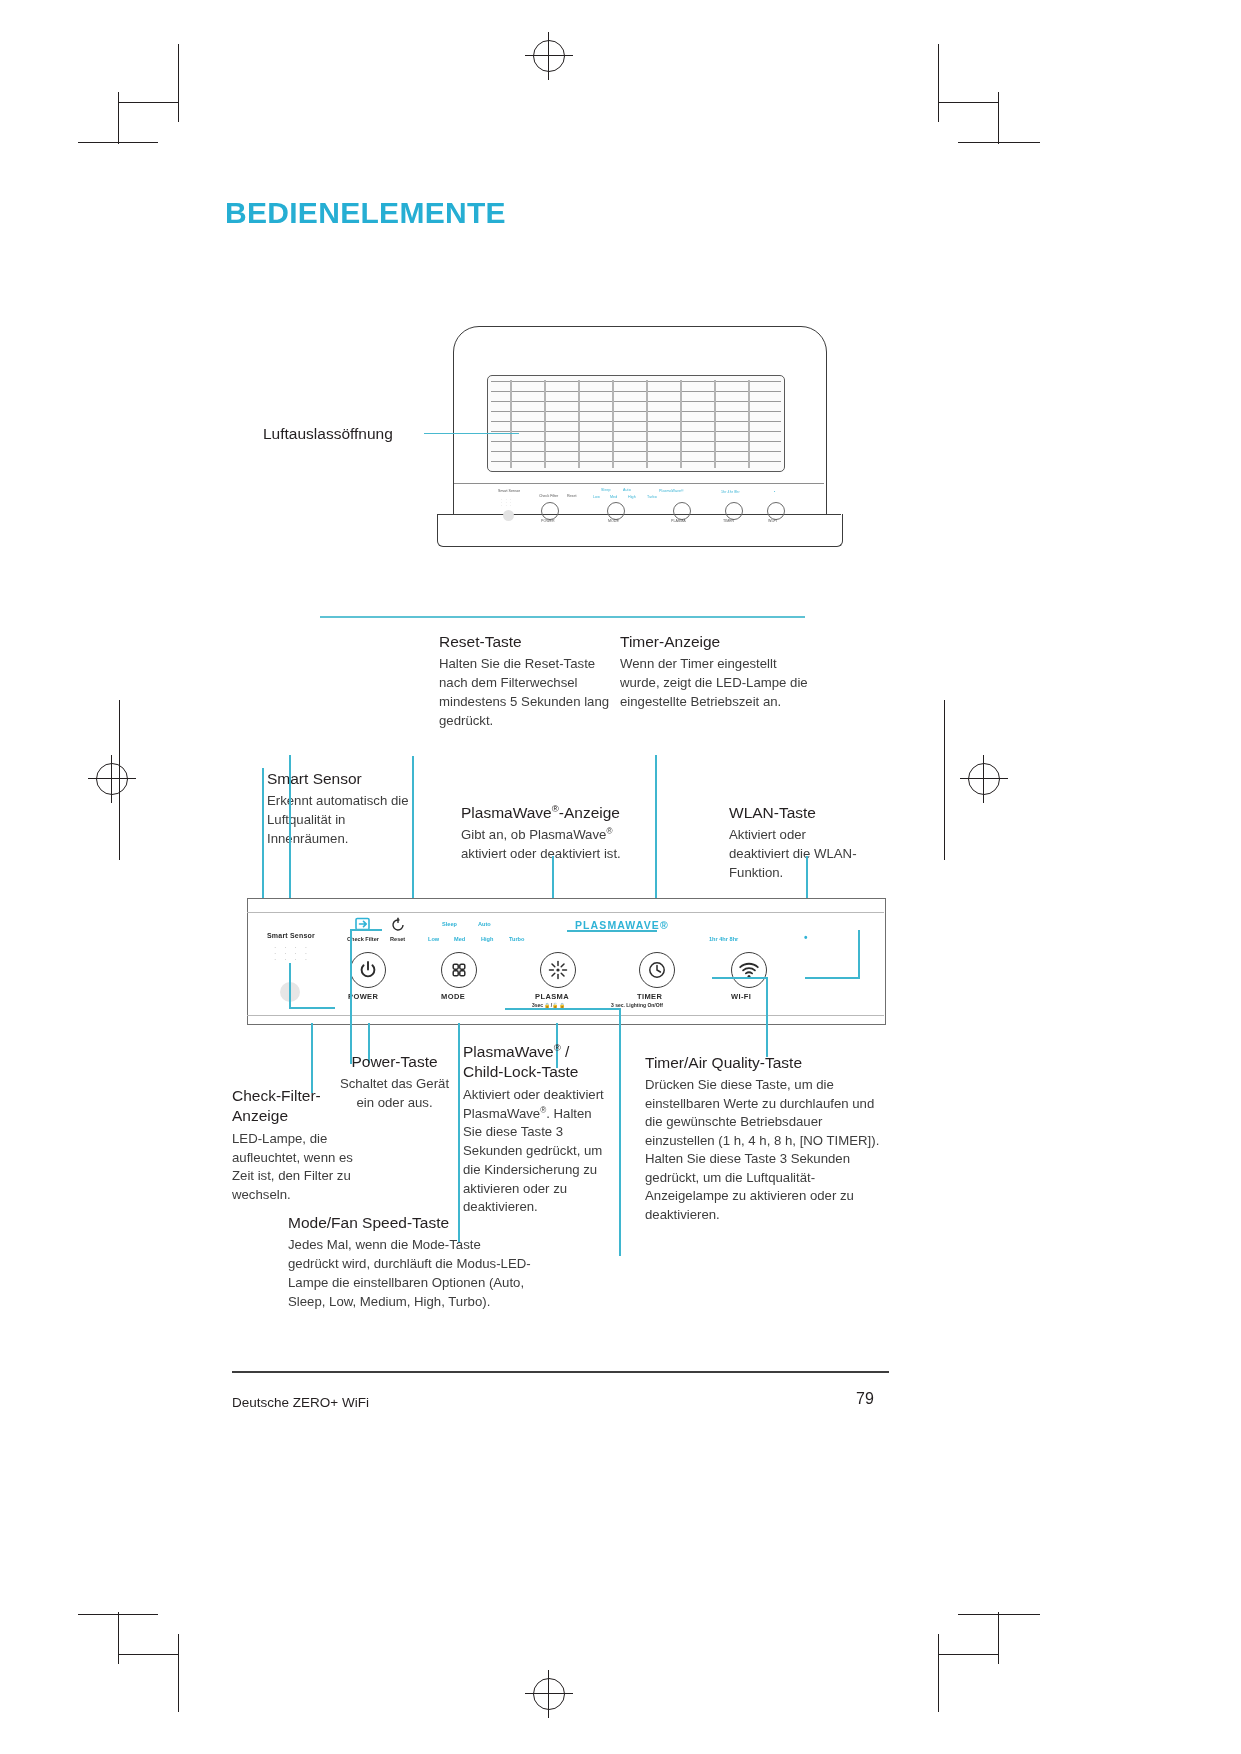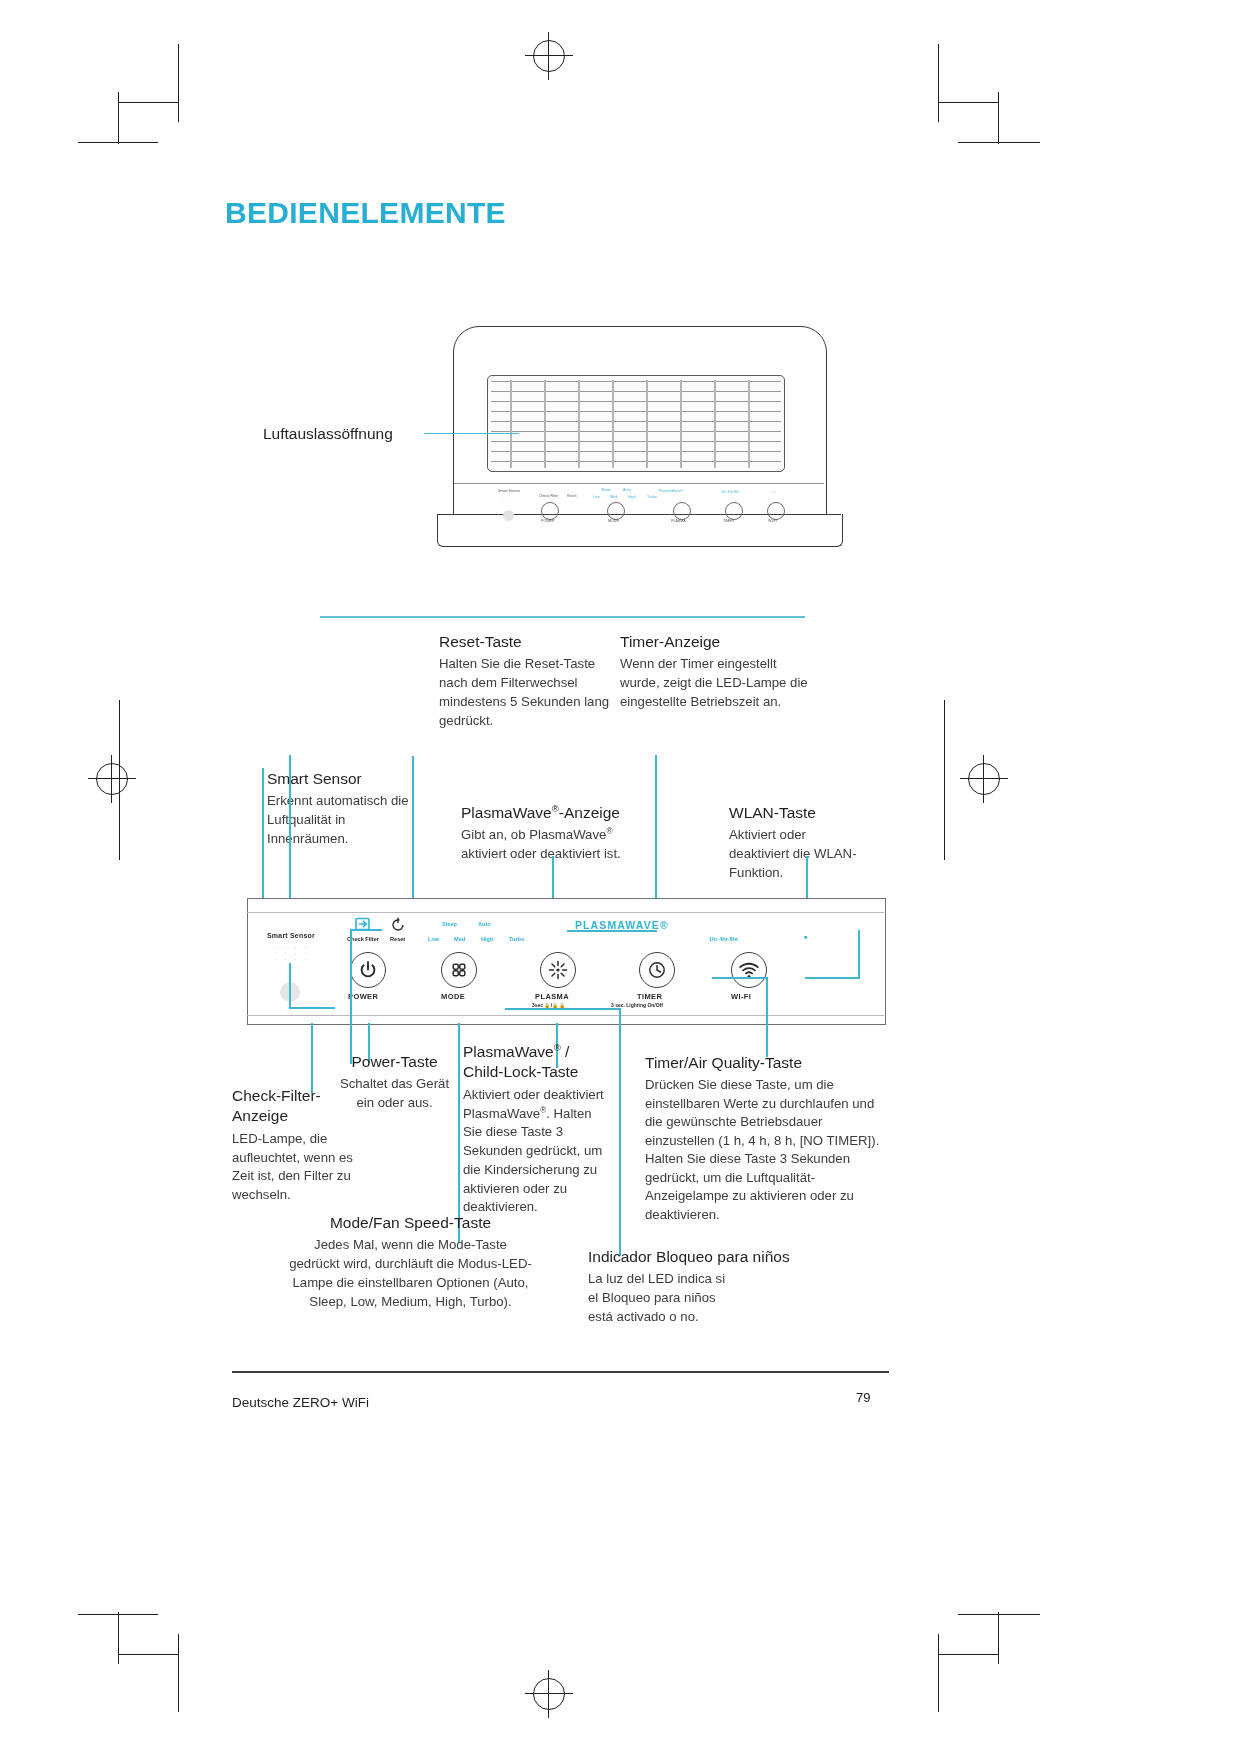--- a/index.html
+++ b/index.html
@@ -101,21 +101,21 @@
   .cp .btnlabel{position:absolute;font-size:7.5px;font-weight:bold;color:#2b2b2b;white-space:nowrap;letter-spacing:.4px;}
   .cp .sensordots{position:absolute;color:#c3c3c3;font-size:7px;line-height:6px;letter-spacing:3px;white-space:pre;}
   .cp .sensorblob{position:absolute;width:20px;height:20px;border-radius:50%;background:#e6e6e6;}
   .cp .wavebrand{
     position:absolute;font-size:10.5px;font-weight:bold;color:#2fb3d6;letter-spacing:1.1px;white-space:nowrap;
   }
 
   
   .foot-rule{position:absolute;left:232px;top:1371px;width:657px;height:1.6px;background:#3d3d3d;}
   .foot-left{position:absolute;left:232px;top:1395px;font-size:13.5px;color:#231f20;}
-  .foot-right{position:absolute;left:856px;top:1390px;font-size:13px;color:#231f20;}
+  .foot-right{position:absolute;left:856px;top:1390px;font-size:16px;color:#231f20;}
 </style>
 </head>
 <body>
 
 <div class="page">
 
   <div class="mark" style="left:78px;top:44px;width:120px;height:100px;">
     <div class="v" style="left:100px;top:0;height:78px;"></div>
     <div class="h" style="left:0;top:98px;width:80px;"></div>
     <div class="v" style="left:40px;top:48px;height:52px;"></div>
@@ -390,27 +390,23 @@
     <div class="hd">Check-Filter-Anzeige</div>
     <div class="bd">LED-Lampe, die aufleuchtet, wenn es Zeit ist, den Filter zu wechseln.</div>
   </div>
 
   <div class="blk" style="left:645px;top:1053px;width:235px;">
     <div class="hd">Timer/Air Quality-Taste</div>
     <div class="bd tight" style="white-space:pre-line;">Drücken Sie diese Taste, um die einstellbaren Werte zu durchlaufen und die gewünschte Betriebsdauer einzustellen (1 h, 4 h, 8 h, [NO TIMER]).
 Halten Sie diese Taste 3 Sekunden gedrückt, um die Luftqualität-Anzeigelampe zu aktivieren oder zu deaktivieren.</div>
   </div>
 
-  <div class="blk" style="left:288px;top:1213px;width:245px;text-align:center;">
+  <div class="blk" style="left:288px;top:1213px;width:245px;">
     <div class="hd">Mode/Fan Speed-Taste</div>
     <div class="bd">Jedes Mal, wenn die Mode-Taste gedrückt wird, durchläuft die Modus-LED-Lampe die einstellbaren Optionen (Auto, Sleep, Low, Medium, High, Turbo).</div>
   </div>
 
-  <div class="blk" style="left:588px;top:1247px;width:240px;">
-    <div class="hd">Indicador Bloqueo para niños</div>
-    <div class="bd" style="width:150px;">La luz del LED indica si el Bloqueo para niños está activado o no.</div>
-  </div>
 
   <div class="foot-rule"></div>
   <div class="foot-left">Deutsche ZERO+ WiFi</div>
   <div class="foot-right">79</div>
 
 </div>
 
 </body></html>

